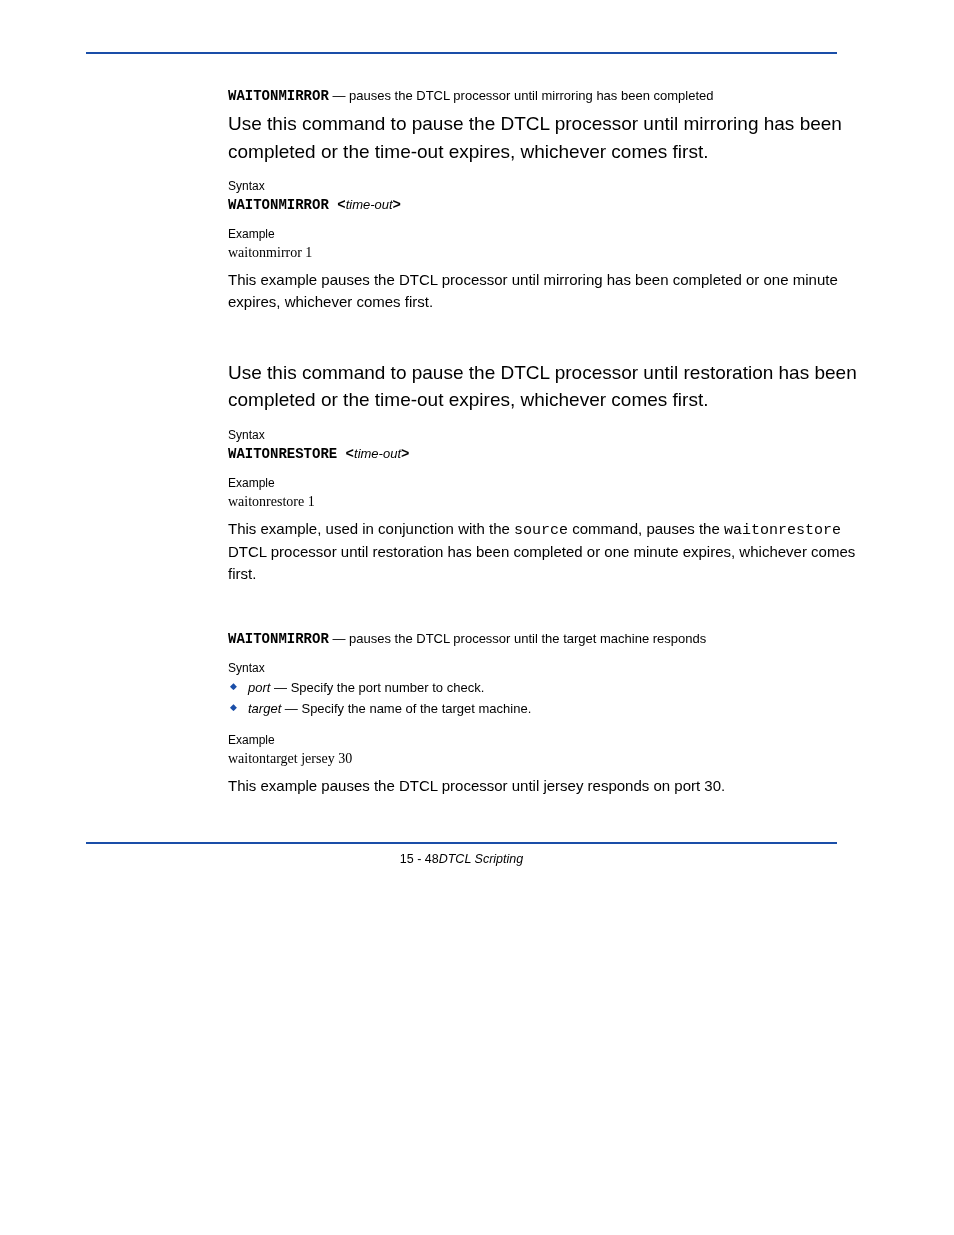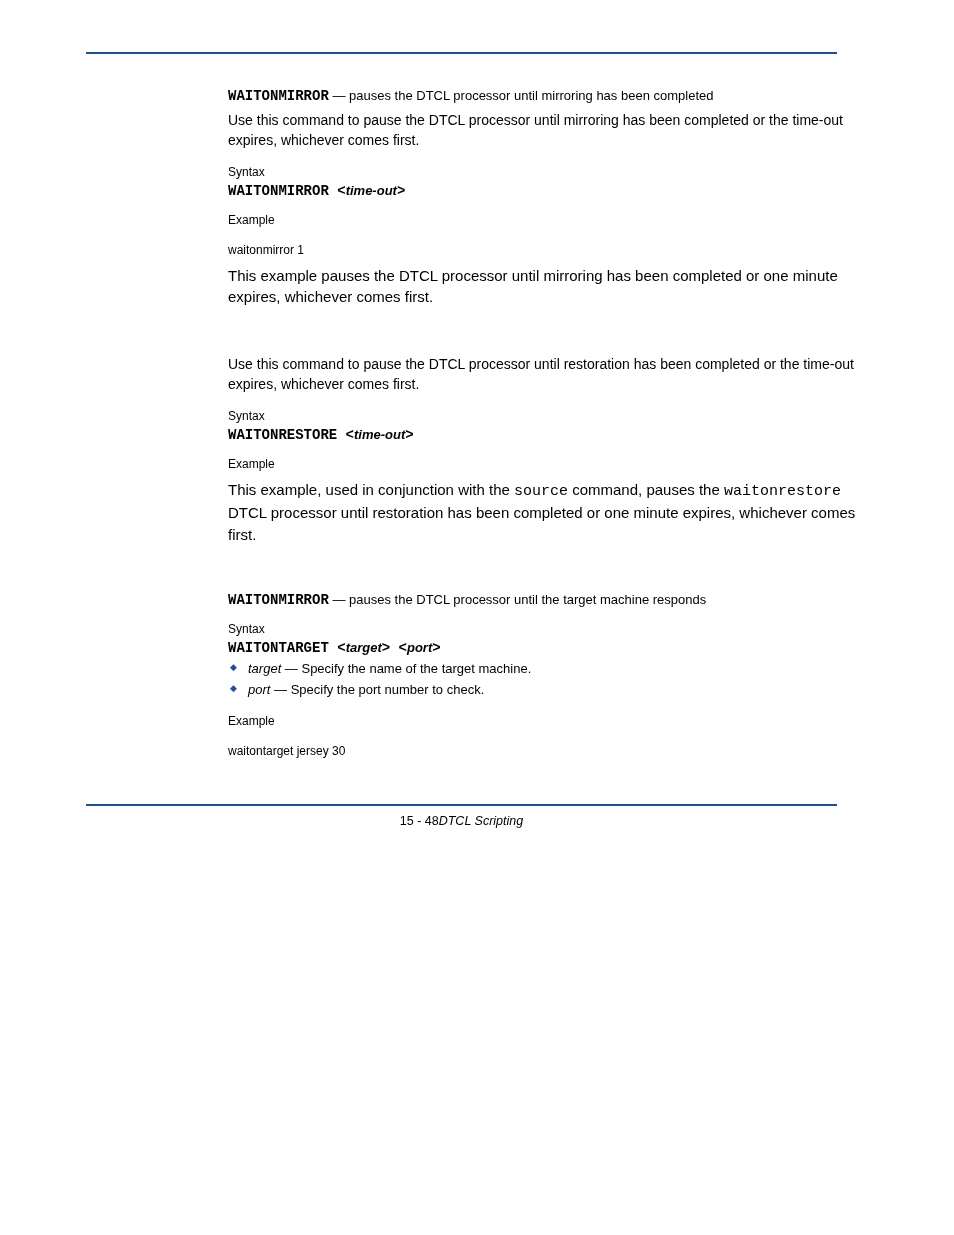--- a/index.html
+++ b/index.html
@@ -5,25 +5,25 @@
   * { box-sizing: border-box; margin: 0; padding: 0; }
   html, body { width: 954px; background: #fff; font-family: Arial, Helvetica, sans-serif; color: #000; }
   .page { width: 871px; padding: 52px 34px 34px 86px; }
   .hr-top { border: none; border-top: 2px solid #1a4ea8; margin-bottom: 34px; }
   .hr-bot { border: none; border-top: 2px solid #1a4ea8; margin-top: 36px; margin-bottom: 8px; }
   .content { margin-left: 142px; width: 640px; }
   .sec { margin-bottom: 46px; }
   .sec:first-child { margin-top: 18px; }
   .lead { font-family: "Courier New", Courier, monospace; font-size: 14px; font-weight: bold; margin-bottom: 6px; }
   .lead .plain { font-family: Arial, Helvetica, sans-serif; font-weight: normal; font-size: 13px; }
-  .para { font-size: 14px; line-height: 1.45; margin-bottom: 8px; }
+  .para { font-size: 19px; line-height: 1.45; margin-bottom: 8px; }
   .label { font-size: 12px; margin-bottom: 4px; margin-top: 14px; }
   .syntax { font-family: "Courier New", Courier, monospace; font-size: 14px; font-weight: bold; margin-top: 2px; }
-  .syntax .arg { font-family: Arial, Helvetica, sans-serif; font-weight: bold; font-size: 13px; font-style: italic; }
-  .example { font-family: Liberation Sans, sans-serif; font-size: 12px; margin-top: 16px; }
+  .syntax .arg { font-family: Arial, Helvetica, sans-serif; font-weight: normal; font-size: 13px; font-style: italic; }
+  .example { font-family: Liberation Serif, serif; font-size: 14px; margin-top: 4px; }
   .expl { font-size: 15px; line-height: 1.45; margin-top: 8px; }
   .expl .mono { font-family: "Courier New", Courier, monospace; text-align: center; }
   ul.bul { list-style: none; margin-top: 4px; margin-left: 0; }
   ul.bul li { font-size: 13px; line-height: 1.45; position: relative; padding-left: 20px; margin-bottom: 2px; }
   ul.bul li::before { content: "◆"; position: absolute; left: 2px; top: 1px; color: #1a4ea8; font-size: 9px; }
   ul.bul li em { font-style: italic; }
   .footer { display: flex; justify-content: center; font-size: 12.5px; padding: 0 2px; }
   .footer .pg { }
   .footer .ttl { font-style: italic; }
 </style>
@@ -48,39 +48,38 @@
       <div class="expl">This example pauses the DTCL processor until mirroring has been completed or one minute expires, whichever comes first.</div>
     </div>
 
     <div class="sec">
       <div class="para">Use this command to pause the DTCL processor until restoration has been completed or the time-out expires, whichever comes first.</div>
       <div class="label">Syntax</div>
       <div class="syntax">
         <span>WAITONRESTORE &lt;</span><span class="arg">time-out</span><span>&gt;</span>
       </div>
       <div class="label">Example</div>
+      <div class="example">waitonrestore 1</div>
       <div class="expl">
         <span>This example, used in conjunction with the </span><span class="mono">source</span><span> command, pauses the </span><span class="mono">waitonrestore</span><span> DTCL processor until restoration has been completed or one minute expires, whichever comes first.</span>
       </div>
     </div>
 
     <div class="sec">
       <div class="lead">
         <span>WAITONMIRROR</span><span class="plain"> — pauses the DTCL processor until the target machine responds</span>
       </div>
       <div class="label">Syntax</div>
-      <div class="syntax">
-        <span>WAITONTARGET &lt;</span><span class="arg">target</span><span>&gt; &lt;</span><span class="arg">port</span><span>&gt;</span>
-      </div>
       <ul class="bul">
+        <li><em>port</em><span> — Specify the port number to check.</span></li>
         <li><em>target</em><span> — Specify the name of the target machine.</span></li>
-        <li><em>port</em><span> — Specify the port number to check.</span></li>
       </ul>
       <div class="label">Example</div>
       <div class="example">waitontarget jersey 30</div>
+      <div class="expl">This example pauses the DTCL processor until jersey responds on port 30.</div>
     </div>
 
   </div>
 
   <hr class="hr-bot">
   <div class="footer">
     <span class="pg">15 - 48</span>
     <span class="ttl">DTCL Scripting</span>
   </div>
 </div>

